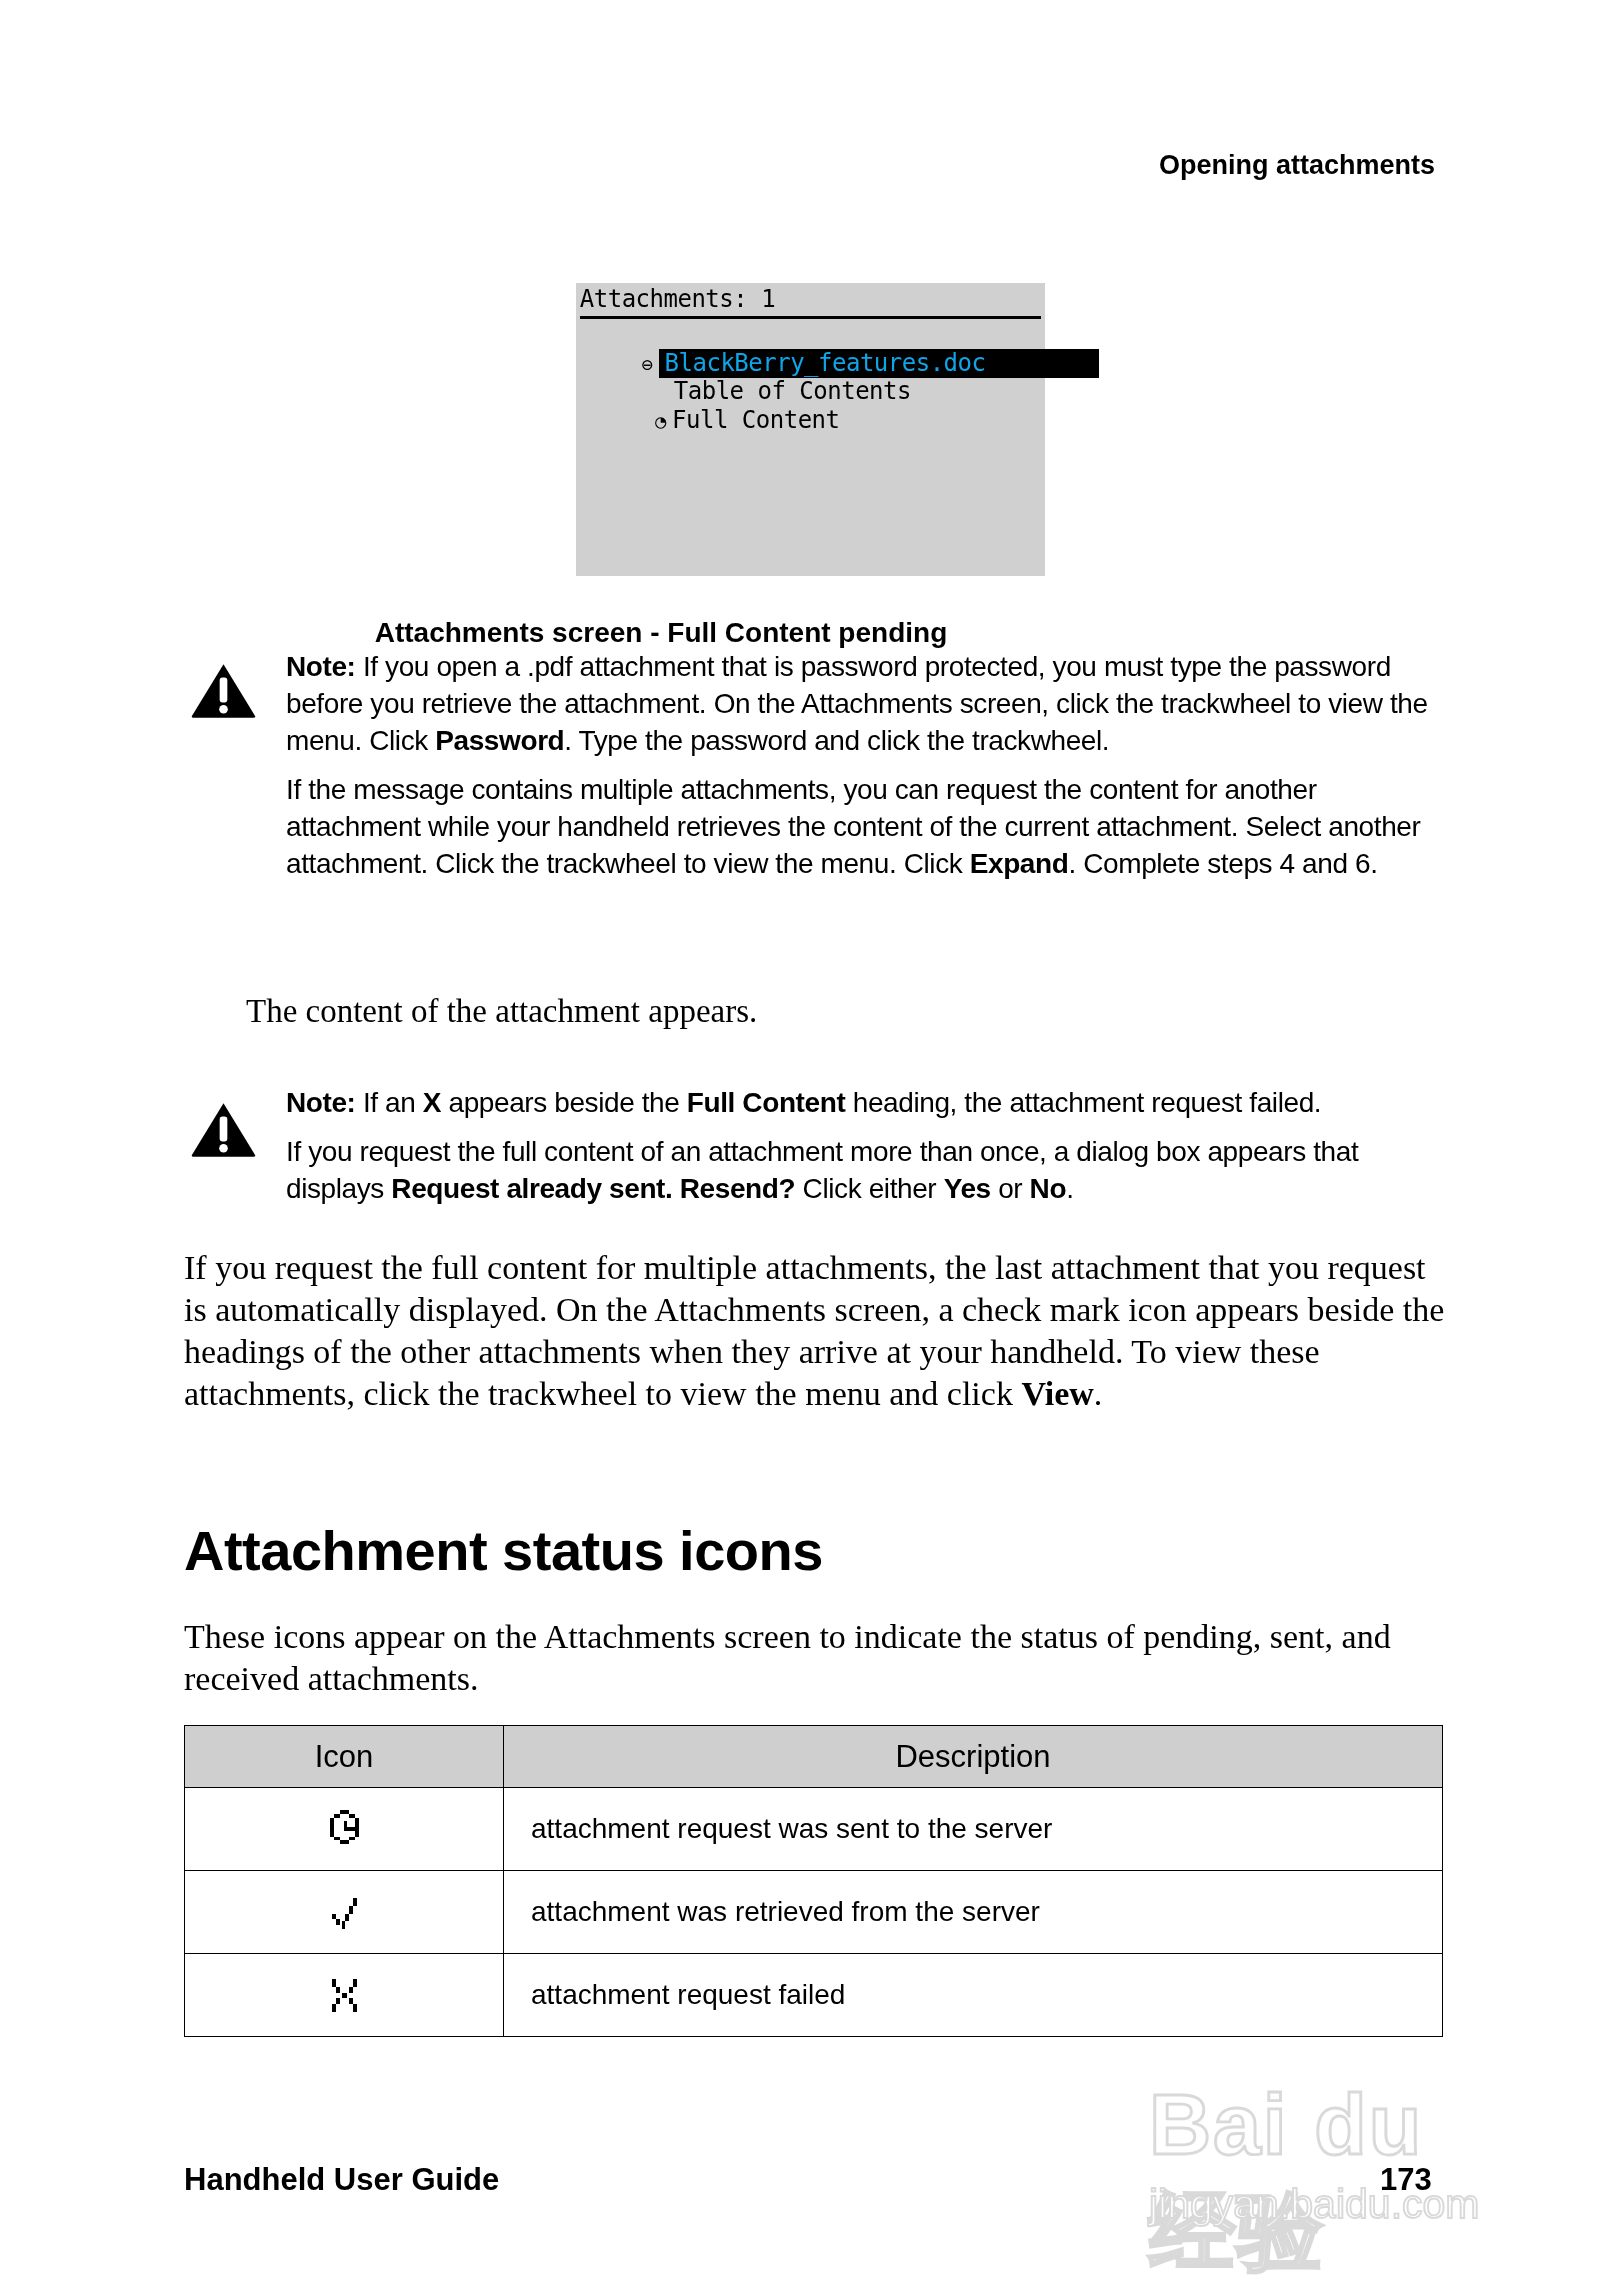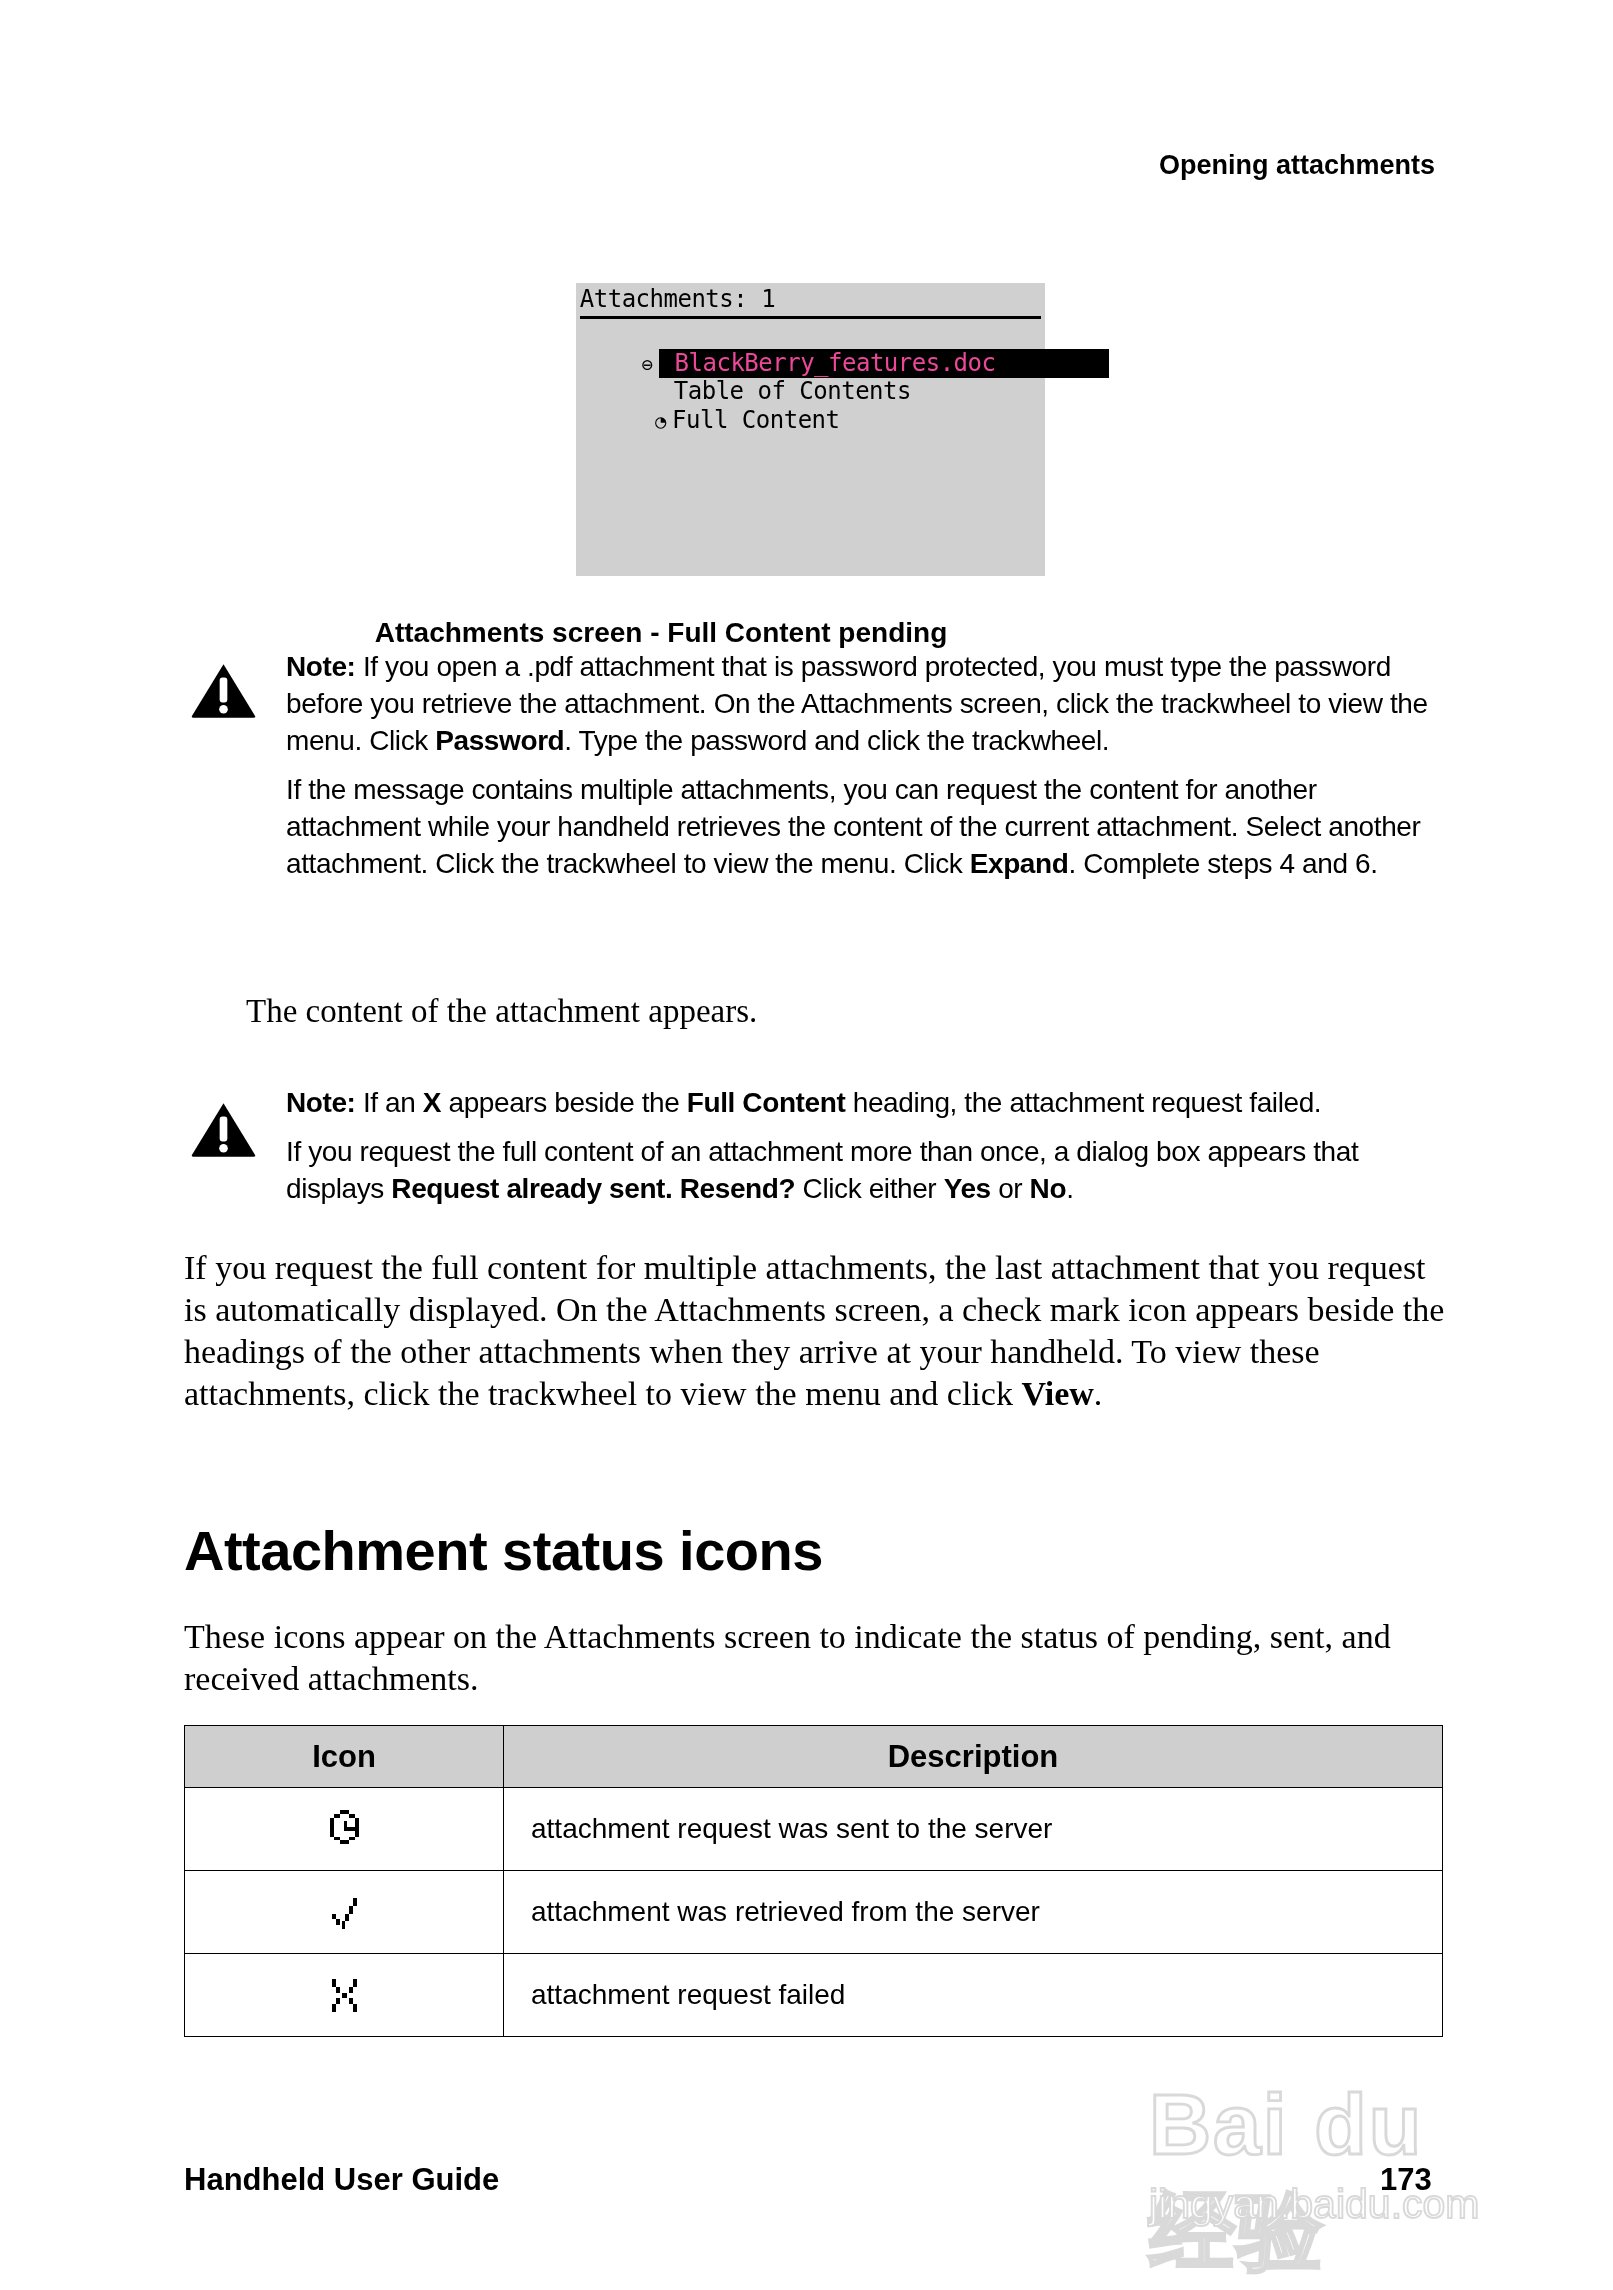--- a/index.html
+++ b/index.html
@@ -10,21 +10,21 @@
 
   .running-head { position:absolute; right:179px; top:150px; font-size:27px; font-weight:bold; }
 
   .device-screen { position:absolute; left:576px; top:283px; width:469px; height:293px; background:#d0d0d0; }
   .scr-title { position:absolute; left:3.8px; top:1.9px; font-size:24px; letter-spacing:-0.5px; }
   .scr-rule { position:absolute; left:3.8px; right:3.8px; top:33px; height:2.9px; background:#000; }
   .scr-row { position:absolute; left:3.8px; font-size:24px; letter-spacing:-0.5px; white-space:pre; height:29px; line-height:29px; }
   .scr-row.r1 { top:37px; }
   .scr-row.r2 { top:65px; left:42px;text-align:right; }
   .scr-row.r3 { top:94px; left:17.3px; }
-  .scr-sel { background:#000; color:#ec4899; display:inline-block; width:434px; padding-left:16px; }
+  .scr-sel { background:#000; color:#0ea5e9; display:inline-block; width:434px; padding-left:6px; }
   .scr-glyph { display:inline-block; width:23px; text-align:center; font-size:19px; }
 
   .caption { position:absolute; left:0; width:1322px; text-align:center; top:596px; font-size:28px; font-weight:bold;margin-top:21px; }
 
   .note { position:absolute; left:190px; width:1249px; }
   .note .warn { position:absolute; left:0; width:67px; height:58px; }
   .note .body { position:absolute; left:96px; width:1153px; font-size:28px; line-height:37px; letter-spacing:-0.4px; }
   .note p { margin:0 0 11.5px 0; }
   .note1 { top:648px; }
   .note1 .warn { top:14.4px; }
@@ -33,21 +33,21 @@
 
   .step-result { position:absolute; left:246px; top:993px; font-size:33px; }
 
   .para { position:absolute; left:184px; width:1268px; font-size:34px; line-height:42px; }
   .para1 { top:1247px; }
   .heading { position:absolute; left:184px; top:1518px; font-size:56px; font-weight:bold; letter-spacing:-0.5px; }
   .para2 { top:1616px; }
 
   table.status { position:absolute; left:184px; top:1725px; width:1259px; border-collapse:collapse; }
   table.status th, table.status td { border:1.9px solid #000; }
-  table.status th { background:#cfcfcf; height:59px; font-size:31px; font-weight:bold; }
+  table.status th { background:#cfcfcf; height:59px; font-size:31px; font-weight:normal; }
   table.status td { height:80px; font-size:28px; }
   table.status td.icon-cell { width:316px; text-align:center; }
   table.status td.desc-cell { padding-left:27px; }
   .px-icon { display:inline-block; vertical-align:middle; }
 
   .footer-left { position:absolute; left:184px; top:2162px; font-size:31px; font-weight:bold; }
   .footer-right { position:absolute; left:1380px; top:2162px; font-size:31px; font-weight:bold; }
 
   .watermark { position:absolute; left:1149px; top:2056px; width:384px; height:183px; opacity:0.55; }
   .wm-main { position:absolute; left:0; top:19px; font-size:86px; font-weight:bold; color:#fff; -webkit-text-stroke:2.9px #bbb; letter-spacing:1.9px; }

